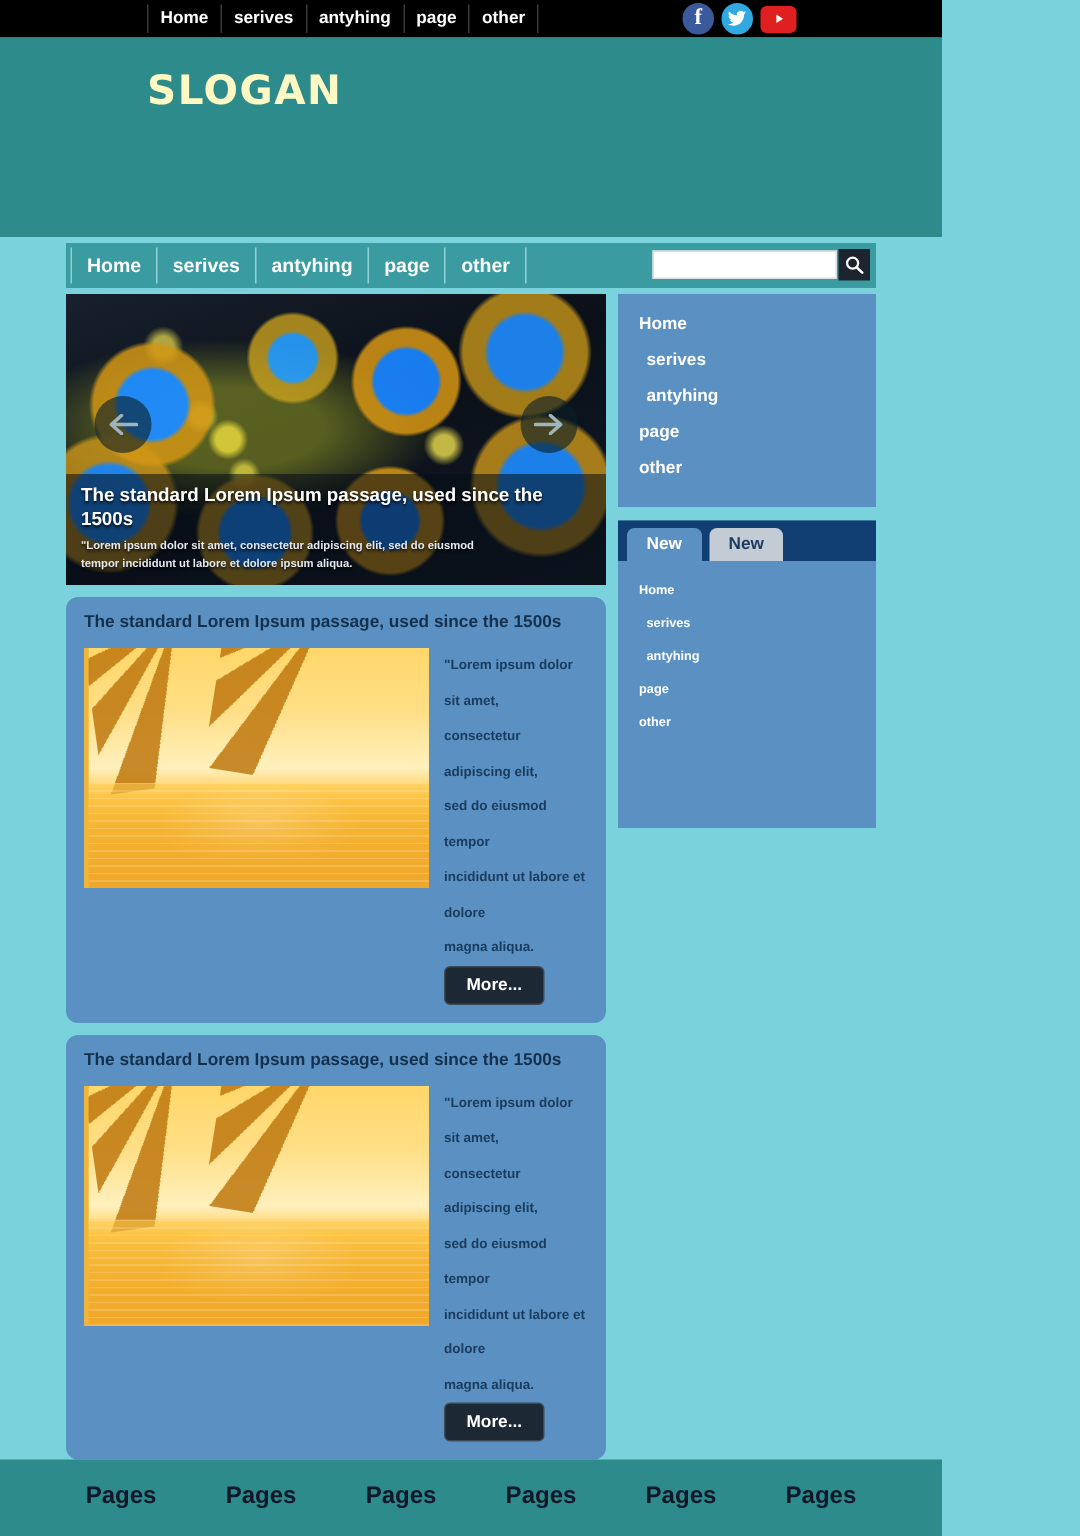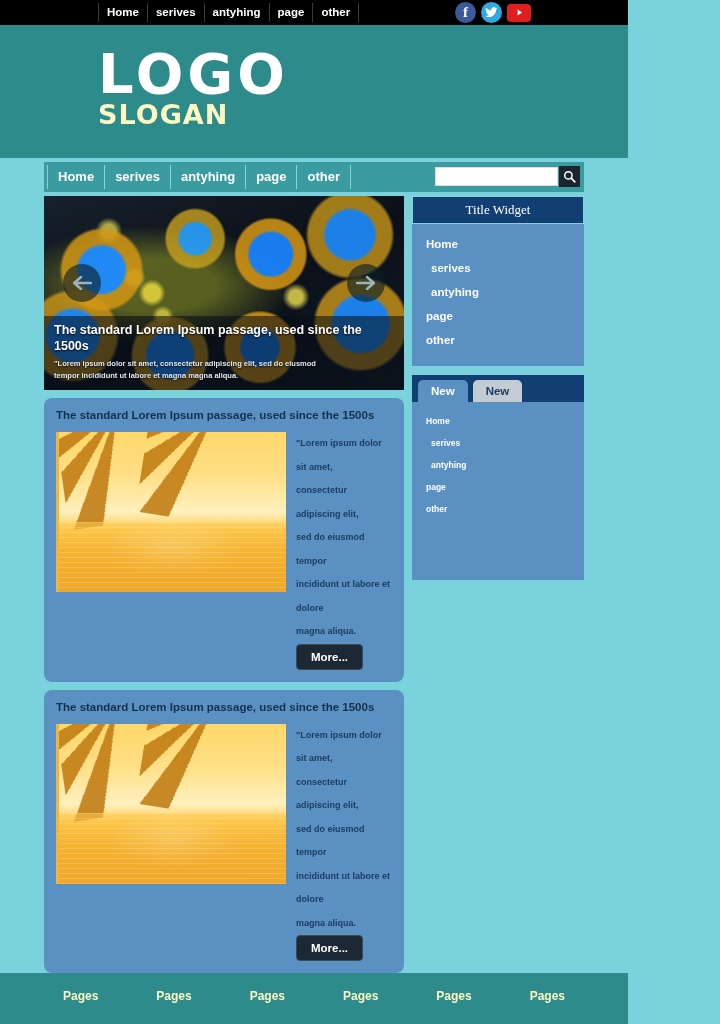--- a/index.html
+++ b/index.html
@@ -368,22 +368,22 @@
   .footer-cols {
     width: 560px;
     margin: 0 auto;
     display: flex;
   }
   .footer-col {
     flex: 1;
     text-align: center;
   }
   .footer-col-title {
-    color: #fef9c3;
-    font-size: 12px;
+    color: #0f172a;
+    font-size: 16px;
     font-weight: bold;
     margin-bottom: 20px;
   }
 </style>
 </head>
 <body>
 
 <div class="page">
 
   <div class="topbar">
@@ -404,21 +404,20 @@
       <div class="soc soc-yt">
         <svg width="9" height="9" viewBox="0 0 9 9" aria-hidden="true">
             <path fill="#ffffff" d="M2.6 1.6 7 4.5 2.6 7.4z"></path>
           </svg>
       </div>
     </div>
   </div>
 
   <div class="header">
     <div class="logo-wrap">
-      <div class="logo-main">LOGO</div>
       <div class="logo-slogan">SLOGAN</div>
     </div>
   </div>
 
   <div class="menubar">
     <div class="menu">
       <div class="menu-item">Home</div>
       <div class="menu-item">serives</div>
       <div class="menu-item">antyhing</div>
       <div class="menu-item">page</div>
@@ -447,21 +446,21 @@
           </svg>
         </div>
         <div class="slider-arrow arrow-next">
           <svg width="20" height="14" viewBox="0 0 20 14" aria-hidden="true">
             <path d="M1 7h16M11 1l6.8 6L11 13" fill="none" stroke="#9fb3bb" stroke-width="2.4" stroke-linecap="round" stroke-linejoin="round"></path>
           </svg>
         </div>
         <div class="slider-caption">
           <div class="slider-title">The standard Lorem Ipsum passage, used since the 1500s</div>
           <div class="slider-text">"Lorem ipsum dolor sit amet, consectetur adipiscing elit, sed do eiusmod</div>
-          <div class="slider-text">tempor incididunt ut labore et magna magna aliqua.</div>
+          <div class="slider-text">tempor incididunt ut labore et dolore ipsum aliqua.</div>
         </div>
       </div>
 
       <div class="article">
         <div class="article-title">The standard Lorem Ipsum passage, used since the 1500s</div>
         <div class="article-body">
           <div class="article-img">
             <div class="palm-a"></div>
             <div class="palm-b"></div>
             <div class="sea"></div>
@@ -498,21 +497,20 @@
             </div>
           </div>
         </div>
       </div>
 
     </div>
 
     <div class="col-side">
 
       <div class="widget">
-        <div class="widget-head">Title Widget</div>
         <div class="widget-list">
           <div class="widget-list-item">Home</div>
           <div class="widget-list-item ind">serives</div>
           <div class="widget-list-item ind">antyhing</div>
           <div class="widget-list-item">page</div>
           <div class="widget-list-item">other</div>
         </div>
       </div>
 
       <div class="widget">

